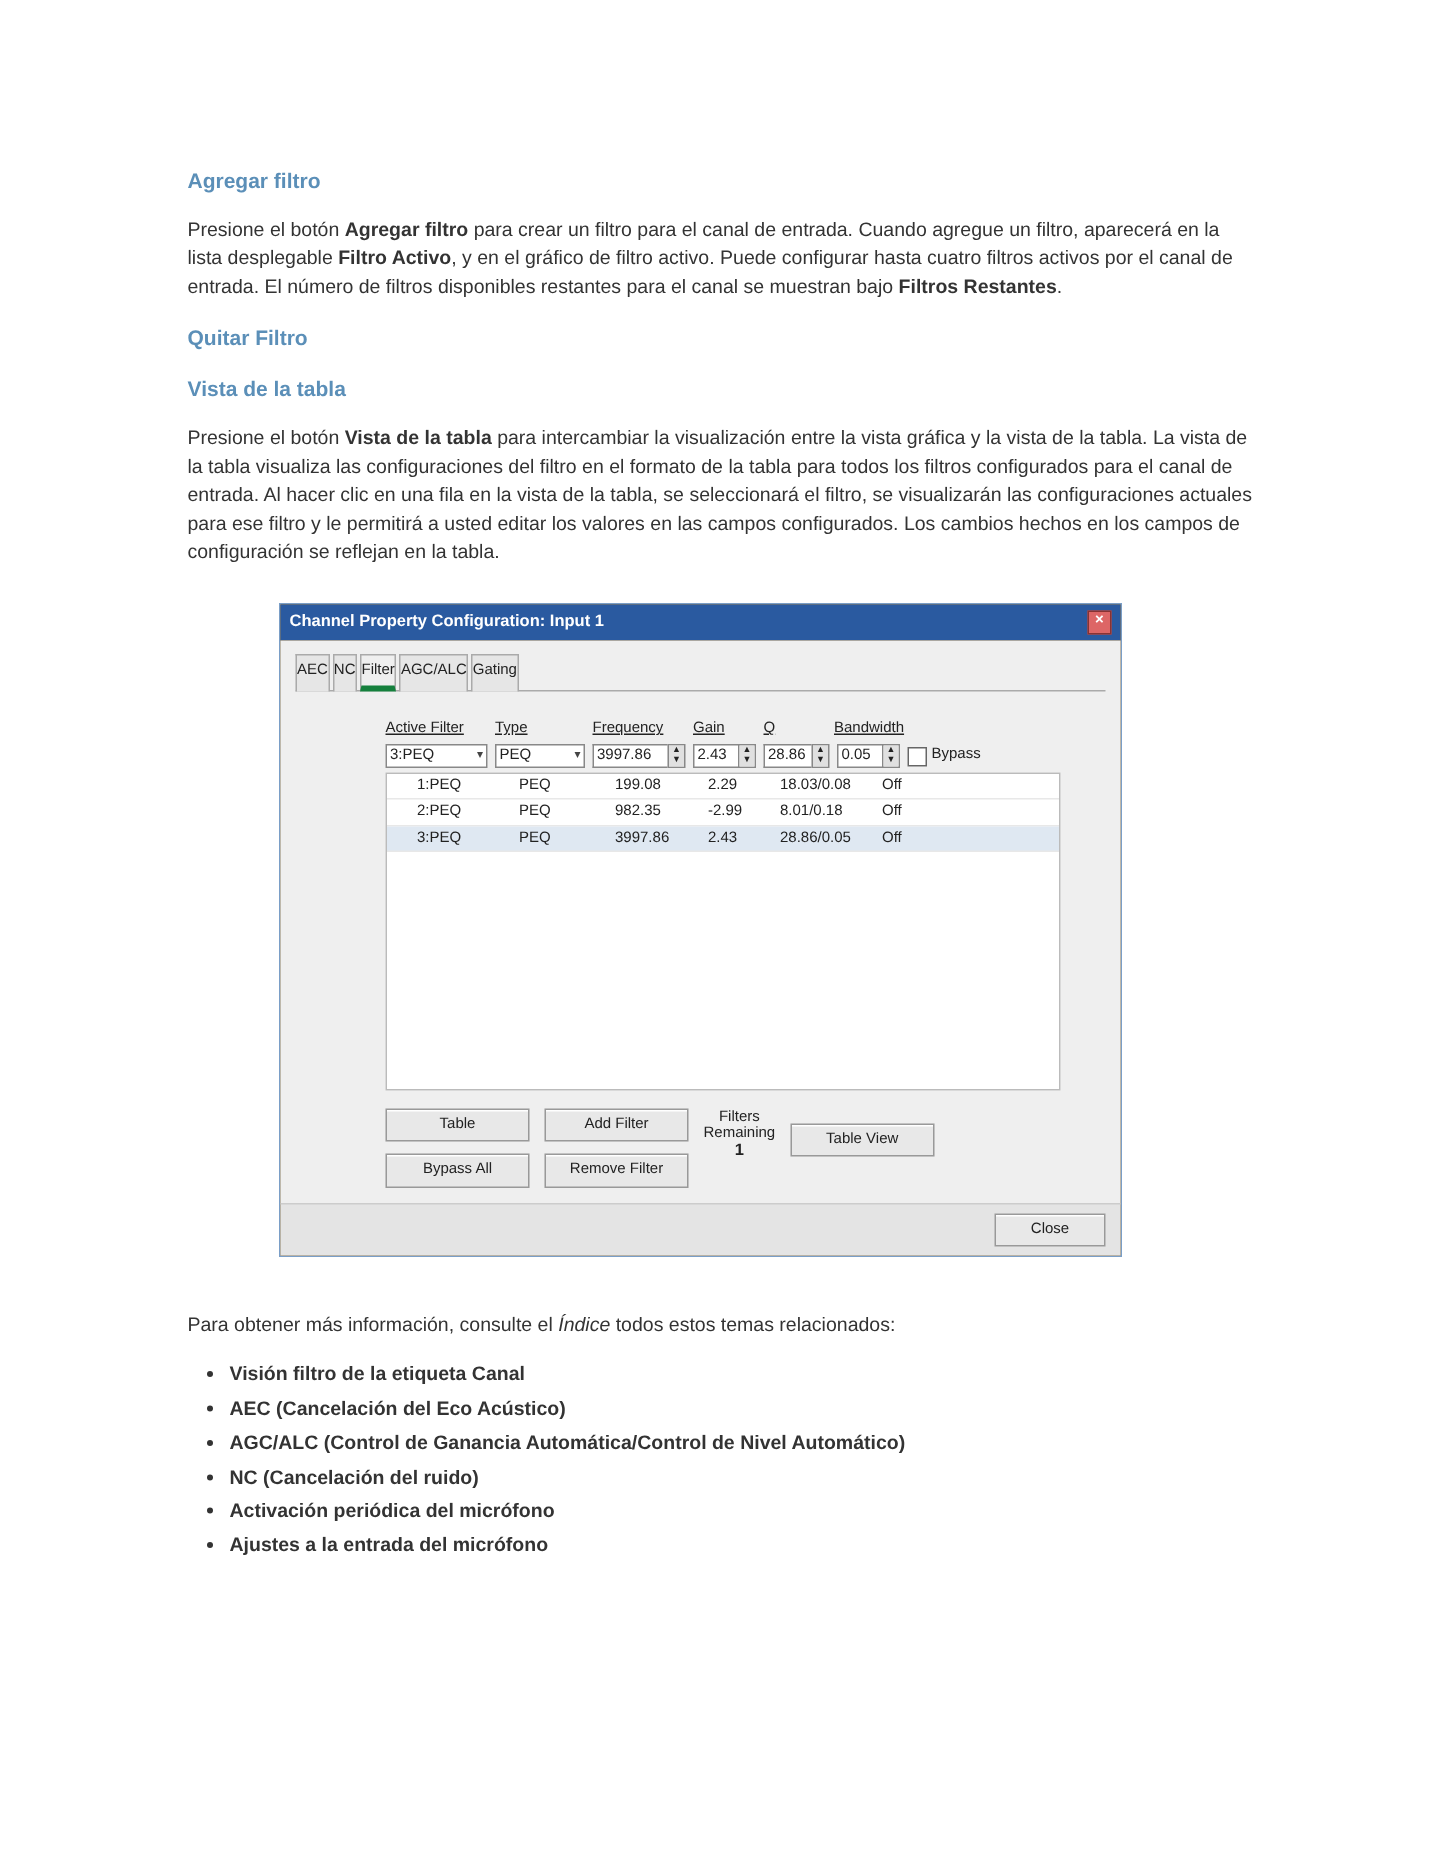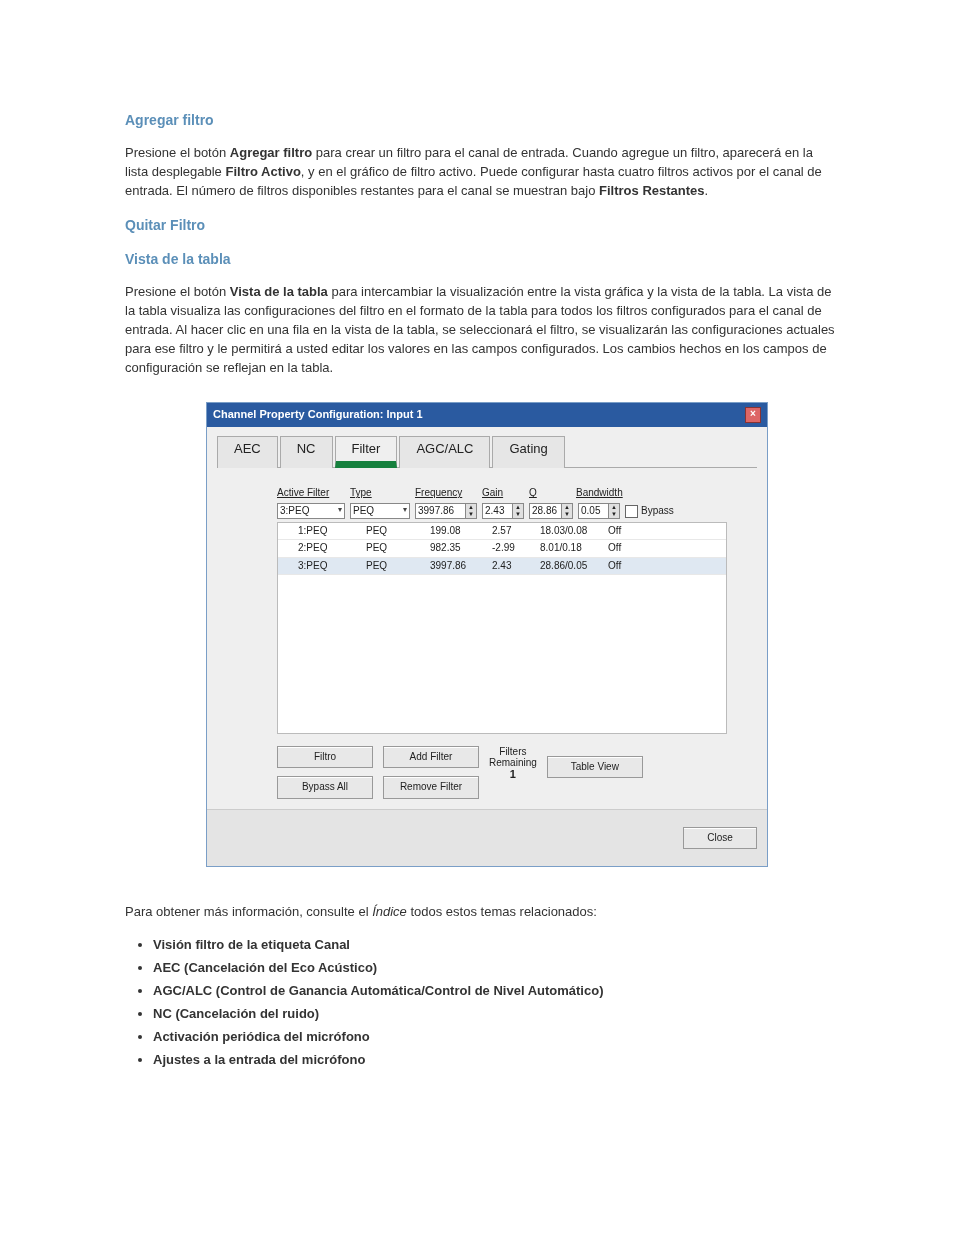--- a/index.html
+++ b/index.html
@@ -31,21 +31,21 @@
   }
   ul.related li {
     font-weight: bold;
     margin-bottom: 4px;
     font-size: 13px;
   }
 
   
   .dialog {
     width: 560px;
-    margin: 24px auto 0 81px;
+    margin: 24px auto 0 61px;
     border: 1px solid #7a9ec7;
     background: #a16207;
     font-family: Tahoma, Verdana, sans-serif;
     font-size: 10px;
     color: #222;
   }
   .dlg-title {
     background: #2a5aa0;
     color: #fff;
     font-weight: bold;
@@ -70,31 +70,31 @@
     background: #efefef;
     padding: 8px 10px 10px 10px;
   }
   .tabstrip {
     display: flex;
     gap: 2px;
     border-bottom: 1px solid #aaa;
     margin-bottom: 18px;
   }
   .tab {
-    padding: 3px 16px;
+    padding: 3px 0;
     border: 1px solid #aaa;
     border-bottom: none;
     background: #e6e6e6;
-    font-size: 13px;
+    font-size: 10px;
     position: relative;
     top: 1px;
   }
   .tab.active {
     background: #efefef;
-    border-bottom: 7px solid #15803d;
+    border-bottom: 4px solid #15803d;
   }
   .controls-block {
     margin-left: 60px;
     margin-right: 30px;
   }
   .row {
     display: flex;
     align-items: center;
     gap: 5px;
     margin-bottom: 2px;
@@ -184,21 +184,21 @@
     font-size: 10px;
     text-align: center;
     line-height: 1.1;
   }
   .fcount .n {
     font-weight: bold;
     font-size: 11px;
   }
   .dlg-footer {
     background: #e4e4e4;
-    padding: 17px 10px;
+    padding: 6px 10px;
     text-align: right;
     border-top: 1px solid #ccc;
   }
 </style>
 </head>
 <body>
 
 <div class="page">
 
   <h2>Agregar filtro</h2>
@@ -272,21 +272,21 @@
             <span class="chk"></span>
             <span>Bypass</span>
           </span>
         </div>
 
         <div class="table-wrap">
           <div class="filt-row">
             <span>1:PEQ</span>
             <span>PEQ</span>
             <span>199.08</span>
-            <span>2.57</span>
+            <span>2.29</span>
             <span>18.03/0.08</span>
             <span>Off</span>
           </div>
           <div class="filt-row">
             <span>2:PEQ</span>
             <span>PEQ</span>
             <span>982.35</span>
             <span>-2.99</span>
             <span>8.01/0.18</span>
             <span>Off</span>
@@ -296,21 +296,21 @@
             <span>PEQ</span>
             <span>3997.86</span>
             <span>2.43</span>
             <span>28.86/0.05</span>
             <span>Off</span>
           </div>
         </div>
 
         <div class="btnrow">
           <div class="btncol">
-            <div class="wbtn">Filtro</div>
+            <div class="wbtn">Table</div>
             <div class="wbtn">Bypass All</div>
           </div>
           <div class="btncol">
             <div class="wbtn">Add Filter</div>
             <div class="wbtn">Remove Filter</div>
           </div>
           <div class="fcount">
             <div style="white-space:pre-line">Filters
 Remaining</div>
             <div class="n">1</div>

